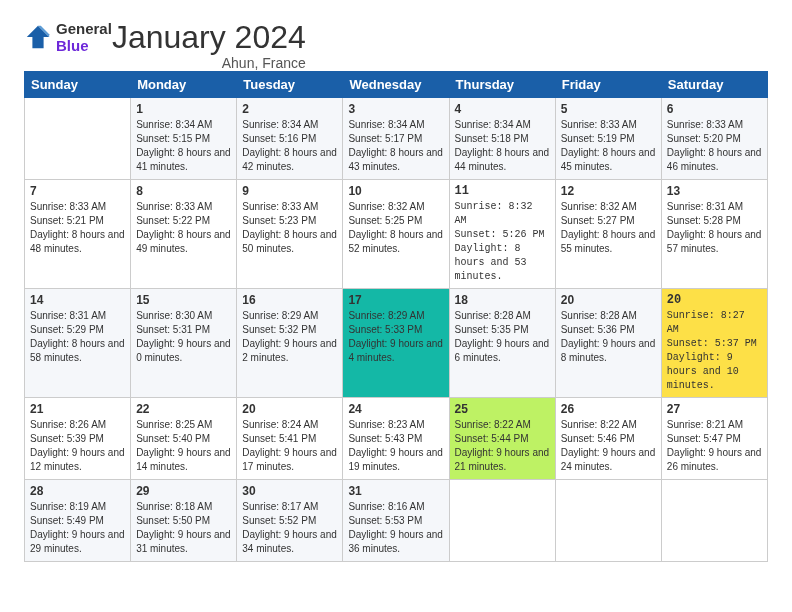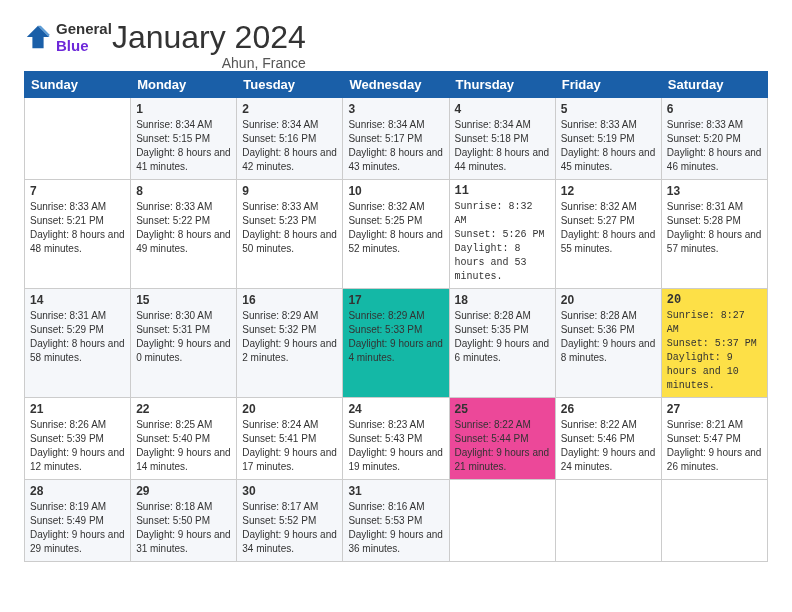--- a/index.html
+++ b/index.html
@@ -218,21 +218,21 @@
             <div class="cell-text">Sunrise: 8:25 AM<br>Sunset: 5:40 PM<br>Daylight: 9 hours and 14 minutes.</div>
           </td>
           <td style="background: rgb(255, 255, 255);">
             <span class="day-num">20</span>
             <div class="cell-text">Sunrise: 8:24 AM<br>Sunset: 5:41 PM<br>Daylight: 9 hours and 17 minutes.</div>
           </td>
           <td style="background: rgb(255, 255, 255);">
             <span class="day-num">24</span>
             <div class="cell-text">Sunrise: 8:23 AM<br>Sunset: 5:43 PM<br>Daylight: 9 hours and 19 minutes.</div>
           </td>
-          <td style="background: #ec4899;">
+          <td style="background: #bef264;">
             <span class="day-num">25</span>
             <div class="cell-text">Sunrise: 8:22 AM<br>Sunset: 5:44 PM<br>Daylight: 9 hours and 21 minutes.</div>
           </td>
           <td style="background: rgb(255, 255, 255);">
             <span class="day-num">26</span>
             <div class="cell-text">Sunrise: 8:22 AM<br>Sunset: 5:46 PM<br>Daylight: 9 hours and 24 minutes.</div>
           </td>
           <td style="background: rgb(255, 255, 255);">
             <span class="day-num">27</span>
             <div class="cell-text">Sunrise: 8:21 AM<br>Sunset: 5:47 PM<br>Daylight: 9 hours and 26 minutes.</div>

